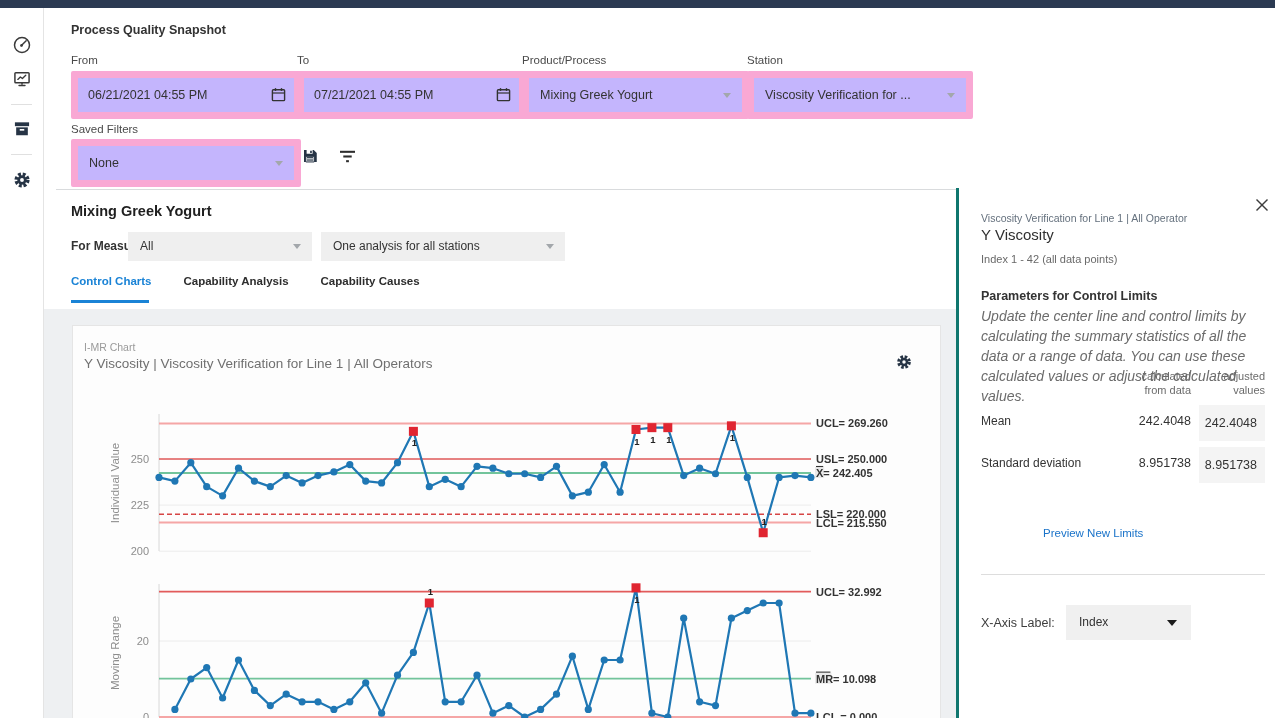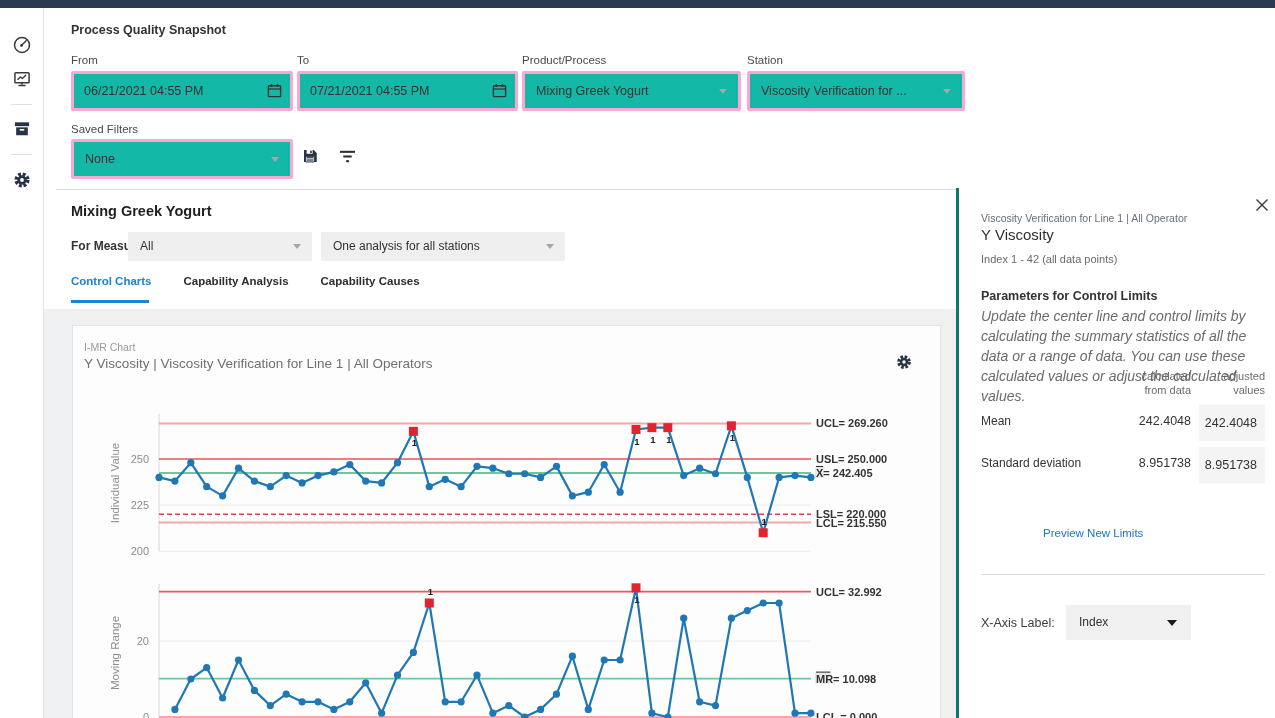--- a/index.html
+++ b/index.html
@@ -8,21 +8,21 @@
     background:#ffffff;font-family:"Liberation Sans",sans-serif;color:#333;
     -webkit-font-smoothing:antialiased;
   }
   #topbar{position:absolute;left:0;top:0;width:1275px;height:8px;background:#2b3a52;}
   #sidebar{position:absolute;left:0;top:8px;width:44px;height:710px;background:#fff;border-right:1px solid #e4e4e4;box-sizing:border-box;}
   .side-icon{position:absolute;left:12px;width:20px;height:20px;cursor:pointer;}
   .side-divider{position:absolute;left:11px;width:21px;border-top:1px solid #e0e0e0;}
   #filter-section{position:absolute;left:44px;top:8px;width:1231px;height:181px;background:#fff;}
   .fs-title{position:absolute;left:27px;top:15px;font-size:12.5px;font-weight:600;color:#333;}
   .flabel{position:absolute;font-size:11.5px;color:#4a4a4a;top:46px;}
-  .fbox{position:absolute;top:63px;height:34px;border:3px solid #f9a8d4;border-radius:2px;background:#14b8a6;box-sizing:content-box;}
+  .fbox{position:absolute;top:63px;height:34px;border:7px solid #f9a8d4;border-radius:2px;background:#c4b5fd;box-sizing:content-box;}
   .fbox input{width:100%;height:100%;border:none;outline:none;background:transparent;font-family:inherit;font-size:12.5px;color:#333;padding:0 30px 0 10px;box-sizing:border-box;}
   .fbox .val{display:block;line-height:34px;padding-left:11px;font-size:12.5px;color:#333;white-space:nowrap;overflow:hidden;}
   .cal-icon{position:absolute;right:8px;top:9px;width:15px;height:15px;}
   .chev{position:absolute;right:11px;top:15px;width:0;height:0;border-left:4.5px solid transparent;border-right:4.5px solid transparent;border-top:5px solid #a3a7ab;}
   .icon-btn{position:absolute;width:20px;height:20px;cursor:pointer;}
   #content-bg{position:absolute;left:44px;top:190px;width:912px;height:528px;background:#eef0f2;}
   #divider-line{position:absolute;left:56px;top:189px;width:900px;border-top:1px solid #d9dbdd;}
   #header-band{position:absolute;left:44px;top:190px;width:912px;height:119px;background:#fff;}
   .hb-title{position:absolute;left:27px;top:13px;font-size:14.5px;font-weight:700;color:#1f1f1f;}
   .hb-measure-label{position:absolute;left:27px;top:49px;font-size:12px;font-weight:600;color:#333;}

